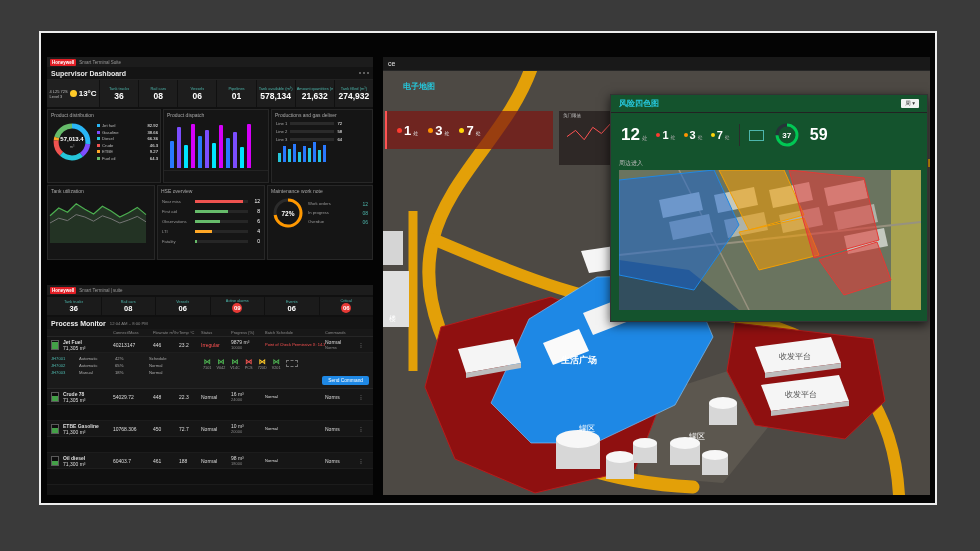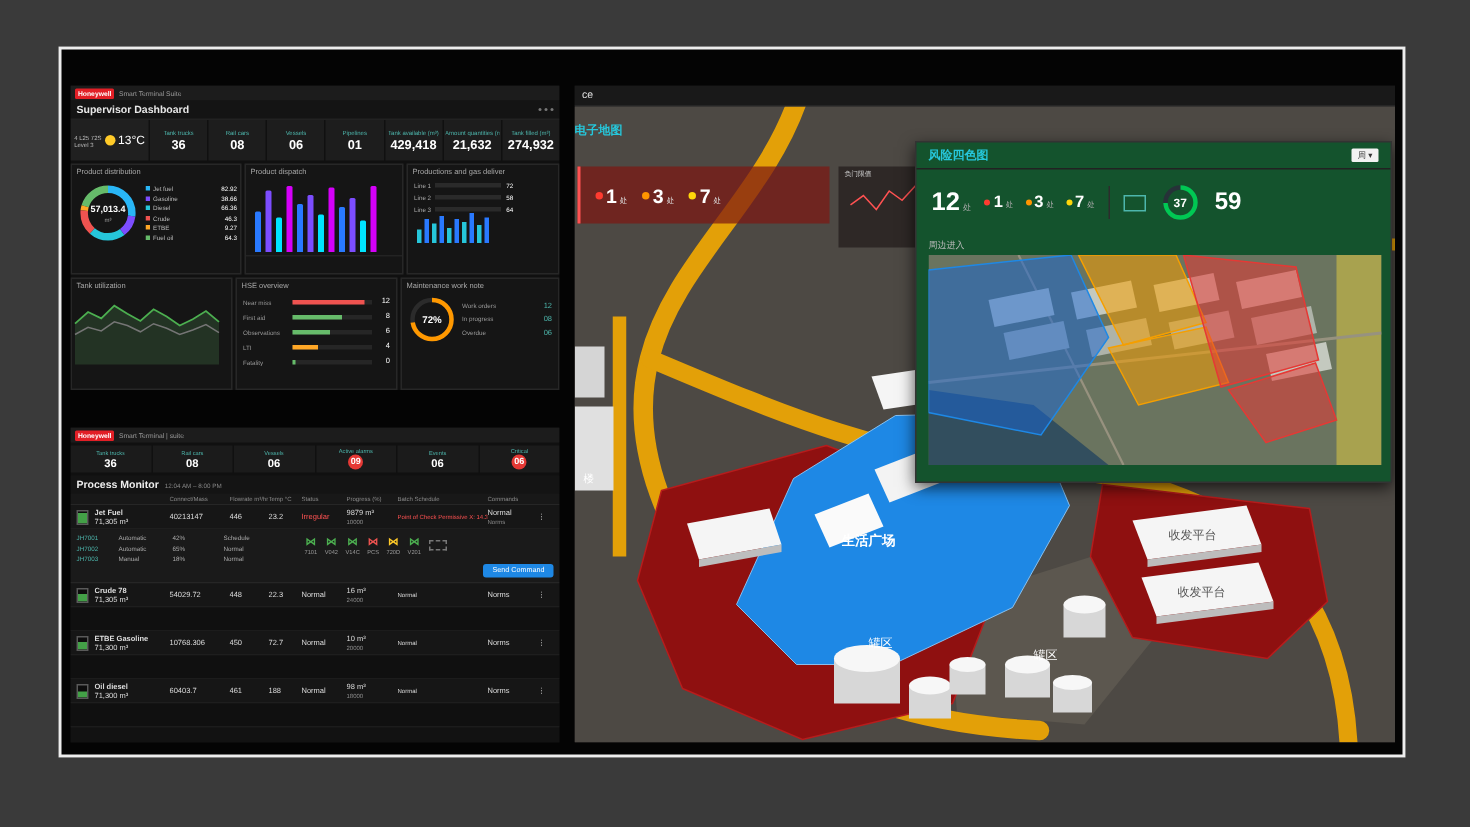--- a/index.html
+++ b/index.html
@@ -20,21 +20,21 @@
   #dash1 .title-row{position:absolute;left:0;top:10px;right:0;height:13px;background:#141414;color:#e8e8e8;font-size:7px;font-weight:bold;display:flex;align-items:center;padding:0 4px;border-bottom:1px solid #222;}
   .menu-dots{margin-left:auto;display:flex;gap:2px;}
   .menu-dots i{width:2px;height:2px;border-radius:50%;background:#777;}
   #d1-kpis{position:absolute;left:0;top:23px;right:0;height:27px;display:flex;gap:1px;}
   .kpi{flex:1;background:#1d1d1d;display:flex;flex-direction:column;justify-content:center;align-items:center;overflow:hidden;padding:1px;}
   .kpi .kl{font-size:4px;color:#4db6ac;white-space:nowrap;max-width:100%;overflow:hidden;}
   .kpi .kv{font-size:8.5px;color:#fff;font-weight:bold;white-space:nowrap;}
   .kpi.weather{flex:0 0 52px;flex-direction:row;gap:2px;background:#202020;}
   .kpi.weather .w1{font-size:4px;color:#bbb;white-space:nowrap;}
   .sun-icon{width:7px;height:7px;border-radius:50%;background:#ffca28;flex:0 0 auto;}
-  .temp{font-size:8px;color:#fff;font-weight:normal;}
+  .temp{font-size:8px;color:#fff;font-weight:bold;}
 
   #p-dist{left:0;top:52px;width:114px;height:74px;}
   .donut-wrap{display:flex;align-items:center;gap:3px;padding:1px 2px;}
   #d1-legend{flex:1;display:flex;flex-direction:column;gap:1.5px;overflow:hidden;}
   .lg-row{display:flex;align-items:center;gap:2px;font-size:4.2px;color:#bbb;white-space:nowrap;}
   .lg-row .sq{width:3px;height:3px;flex:0 0 auto;}
   .lg-row .lv{margin-left:auto;color:#fff;}
   #p-disp{left:116px;top:52px;width:106px;height:74px;}
   #d1-dispatch-bars{display:flex;align-items:flex-end;gap:3px;height:52px;padding:2px 6px;border-bottom:1px solid #232323;}
   #d1-dispatch-bars .bar{width:4px;border-radius:1px 1px 0 0;}
@@ -93,21 +93,21 @@
   .valve .vl{font-size:3.8px;color:#999;}
   .dock{width:12px;height:7px;border:1px dashed #777;margin-top:2px;}
   .send-btn{margin-left:auto;align-self:flex-end;background:#1e88e5;color:#fff;font-size:4.8px;padding:2px 6px;border-radius:2px;cursor:pointer;white-space:nowrap;}
   .gap-row{height:12px;background:#101010;border-bottom:1px solid #1c1c1c;}
   .gap-row.tall{height:16px;}
 
   
   #mappanel{left:342px;top:24px;width:547px;height:438px;background:#111;}
   #map-header{position:absolute;left:0;top:0;right:0;height:14px;background:#191919;color:#e0e0e0;font-size:7px;display:flex;align-items:center;padding:0 5px;border-bottom:1px solid #262626;}
   #map-body{position:absolute;left:0;top:14px;right:0;bottom:0;background:#4d4944;overflow:hidden;}
-  #map-title{position:absolute;left:0;top:10px;color:#26c6da;font-size:8px;font-weight:bold;z-index:2;}
+  #map-title{position:absolute;left:20px;top:10px;color:#26c6da;font-size:8px;font-weight:bold;z-index:2;}
   #map-banner{position:absolute;left:2px;top:40px;width:168px;height:38px;background:rgba(125,24,18,0.72);border-left:2px solid #ff5252;display:flex;align-items:center;gap:10px;padding:0 10px;z-index:2;}
   .bdot{display:flex;align-items:baseline;gap:2px;}
   .bdot .dot{width:5px;height:5px;border-radius:50%;align-self:center;}
   .bdot .cnt{font-size:13px;font-weight:bold;color:#fff;}
   .bdot .unit{font-size:5px;color:#ddd;}
   #trend-box{position:absolute;left:176px;top:40px;width:102px;height:54px;background:rgba(15,8,8,0.5);z-index:2;padding:2px 4px;}
   #trend-box .tl{font-size:4.5px;color:#ccc;}
   #trend-box .tx{position:absolute;right:5px;bottom:2px;font-size:4.5px;color:#999;}
 
   #risk-panel{position:absolute;left:227px;top:23px;width:318px;height:228px;background:#14532d;border:1px solid #333;box-shadow:0 3px 10px rgba(0,0,0,0.7);z-index:5;}
@@ -170,21 +170,21 @@
         <div class="kpi">
           <div class="kl">Vessels</div>
           <div class="kv">06</div>
         </div>
         <div class="kpi">
           <div class="kl">Pipelines</div>
           <div class="kv">01</div>
         </div>
         <div class="kpi">
           <div class="kl">Tank available (m³)</div>
-          <div class="kv">429,418</div>
+          <div class="kv">578,134</div>
         </div>
         <div class="kpi">
           <div class="kl">Amount quantities (m³)</div>
           <div class="kv">21,632</div>
         </div>
         <div class="kpi">
           <div class="kl">Tank filled (m³)</div>
           <div class="kv">274,932</div>
         </div>
       </div>

